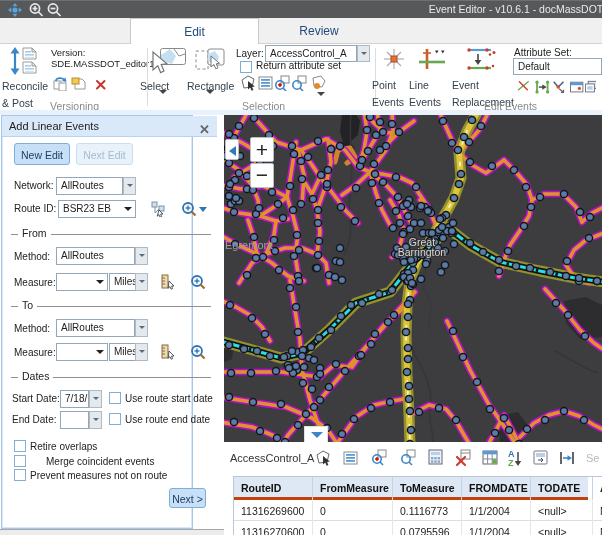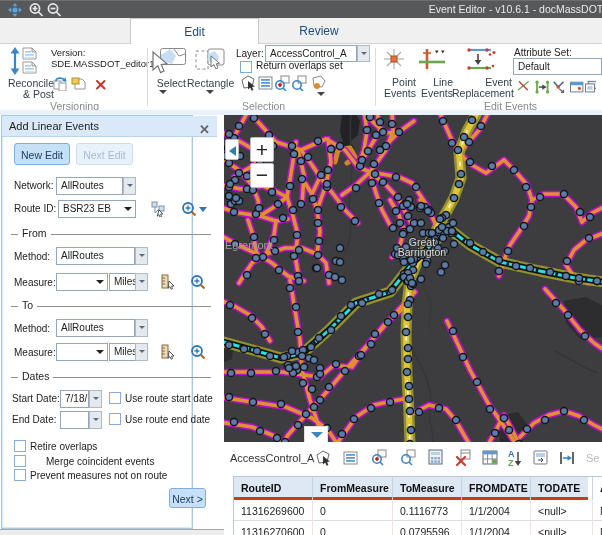--- a/index.html
+++ b/index.html
@@ -5,21 +5,21 @@
   font-family:"Liberation Sans",sans-serif;font-size:12px;color:#222}
 .abs{position:absolute}
 #titlebar{position:absolute;left:0;top:0;width:602px;height:18px;background:#57585a;border-top:1px solid #6e6f71}
 #titletext{position:absolute;right:-10px;top:2px;color:#e9e9e9;font-size:10.5px;white-space:nowrap}
 #tabstrip{position:absolute;left:0;top:18px;width:602px;height:26px;background:#f0f0f0;border-bottom:1px solid #d2d2d2}
 .tab{position:absolute;top:0;height:26px;line-height:26px;text-align:center;color:#1d4d7c;font-size:12px}
 .tab.active{background:#fff;border:1px solid #c9c9c9;border-bottom:none;top:0;height:27px}
 #ribbon{position:absolute;left:0;top:44px;width:602px;height:66px;background:#fff}
 .gsep{position:absolute;top:4px;height:58px;width:1px;background:#dcdcdc}
 .glabel{position:absolute;top:56px;font-size:10.5px;color:#8a8a8a}
-.rlabel{position:absolute;font-size:10.5px;white-space:nowrap;color:#33424e;text-align:right;line-height:11px}
+.rlabel{position:absolute;font-size:10.5px;white-space:nowrap;color:#33424e;text-align:left;line-height:17px}
 #bluestrip{position:absolute;left:0;top:110px;width:602px;height:5px;background:#e9f1fa}
 
 #panel{position:absolute;left:1px;top:115px;width:192px;height:414px;background:#fff;
   border:1px solid #a6c8e8;box-shadow:0 0 0 1px #d8e8f6 inset}
 #phead{position:absolute;left:0;top:0;width:215px;height:21px;background:#d9e9f9;border-bottom:1px solid #b9d3ec;
   font-size:11px;color:#222;line-height:21px;padding-left:7px}
 #pclose{position:absolute;right:7px;top:3px;color:#666;font-size:13px;font-weight:bold}
 .btn{position:absolute;border:1px solid #7eafdc;background:#c7e0f7;border-radius:3px;
   color:#1c3e63;font-size:10.5px;text-align:center;white-space:nowrap}
 .btn{font-size:10.5px}
@@ -127,21 +127,21 @@
     <rect x="13" y="1" width="16" height="16" rx="2" fill="#fff" stroke="#8a8a8a"></rect>
     <path d="M13,6 L20,3 L24,9 L21,17 L13,13 Z" fill="#c5dff2"></path>
     <path d="M16,8 L16,19 L19,16.5 L20.8,20.8 L23,19.8 L21.2,15.8 L24.5,15.3 Z" fill="#fff" stroke="#777"></path>
   </svg>
   <div class="rlabel" style="left:187px;top:34px;width:46px">Rectangle</div>
   <div class="blkarr" style="left:206px;top:46px;border-top-color:#444"></div>
   <div class="plabel" style="left:236px;top:4px">Layer:</div>
   <div class="input" style="left:265px;top:1px;width:92px;height:17px">AccessControl_A</div>
   <div class="dbtn" style="left:357px;top:1px;height:17px"></div>
   <div class="cb" style="left:240px;top:17px;border-color:#7ab0d8"></div>
-  <div class="plabel" style="left:256px;top:16px">Return overlaps set</div>
+  <div class="plabel" style="left:256px;top:16px">Return attribute set</div>
   <svg class="abs" style="left:241px;top:31px" width="90" height="16" viewBox="0 0 90 16">
     <g>
         <path d="M1,5 L7,1 L13,4 L11,12 L3,13 Z" fill="#fff" stroke="#666"></path>
         <path d="M7,6 L7,14.5 L9.3,12.6 L10.6,15.8 L12.4,15 L11.1,11.9 L13.8,11.6 Z" fill="#333"></path>
       </g>
     <g>
         <rect x="18" y="2" width="13" height="12" fill="#fff" stroke="#888"></rect>
         <g fill="#5b9bd5">
           <rect x="20" y="4" width="9" height="1.8"></rect>
           <rect x="20" y="7" width="9" height="1.8"></rect>

